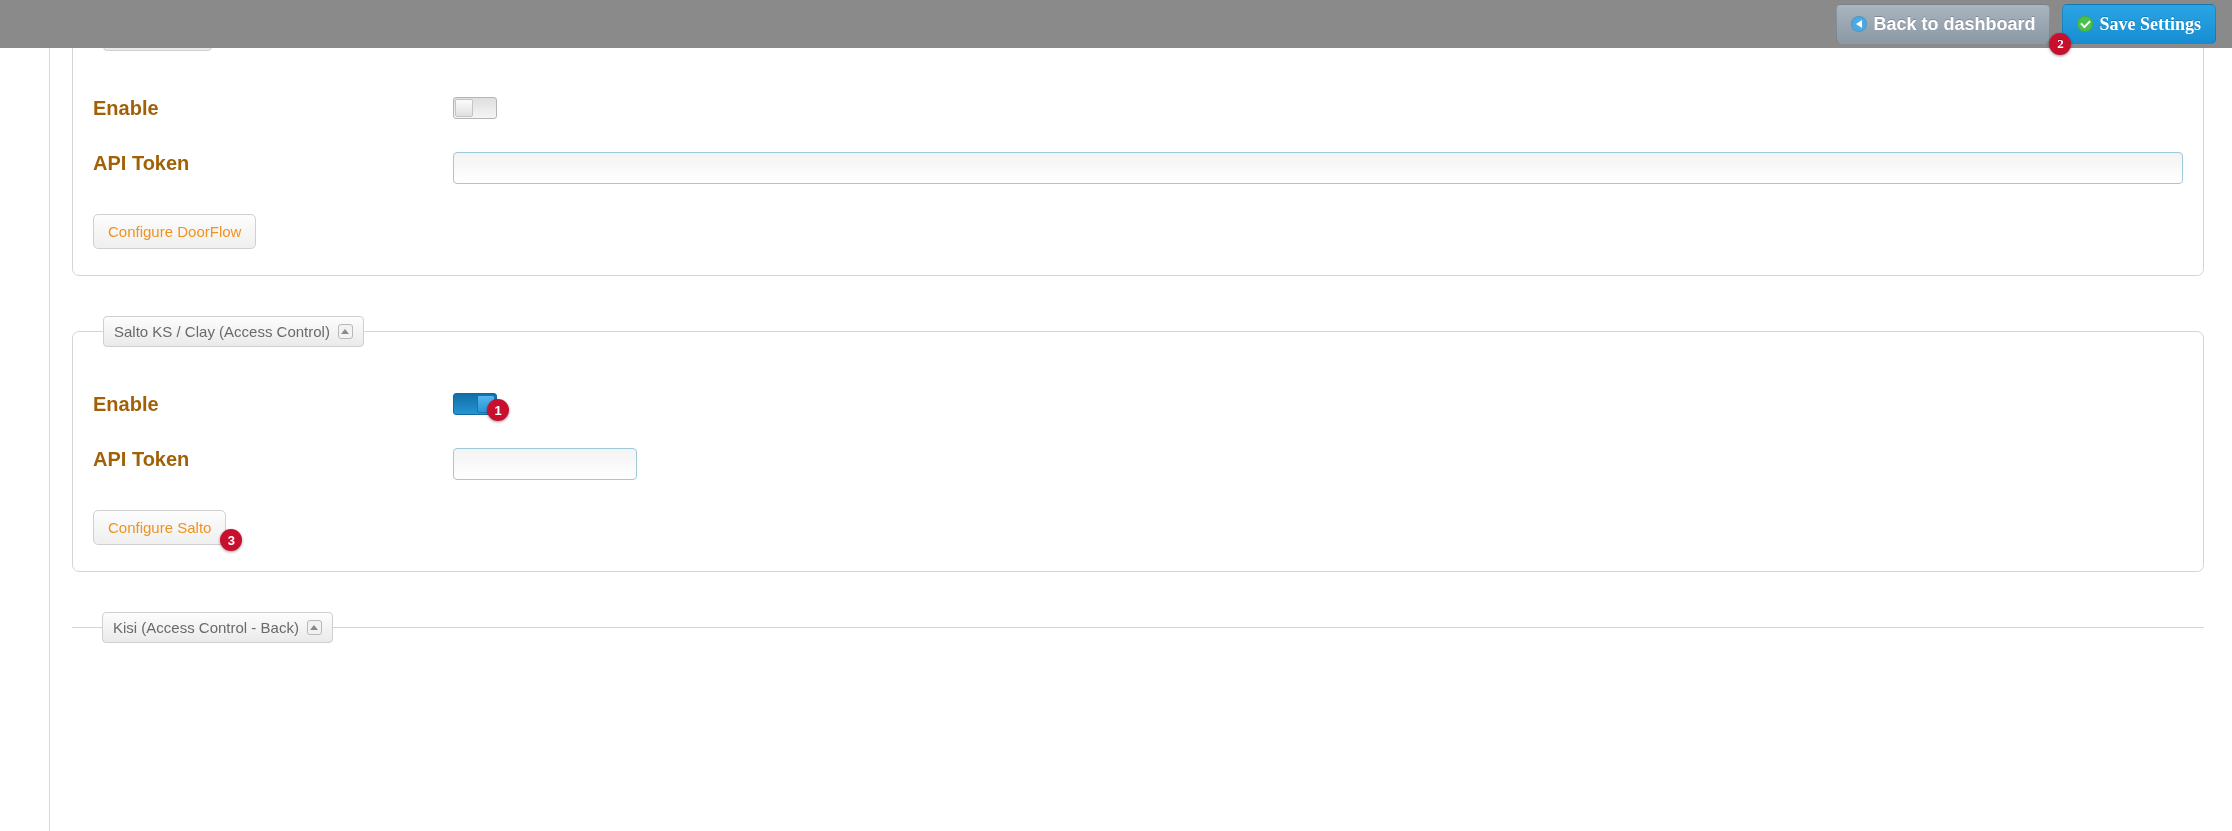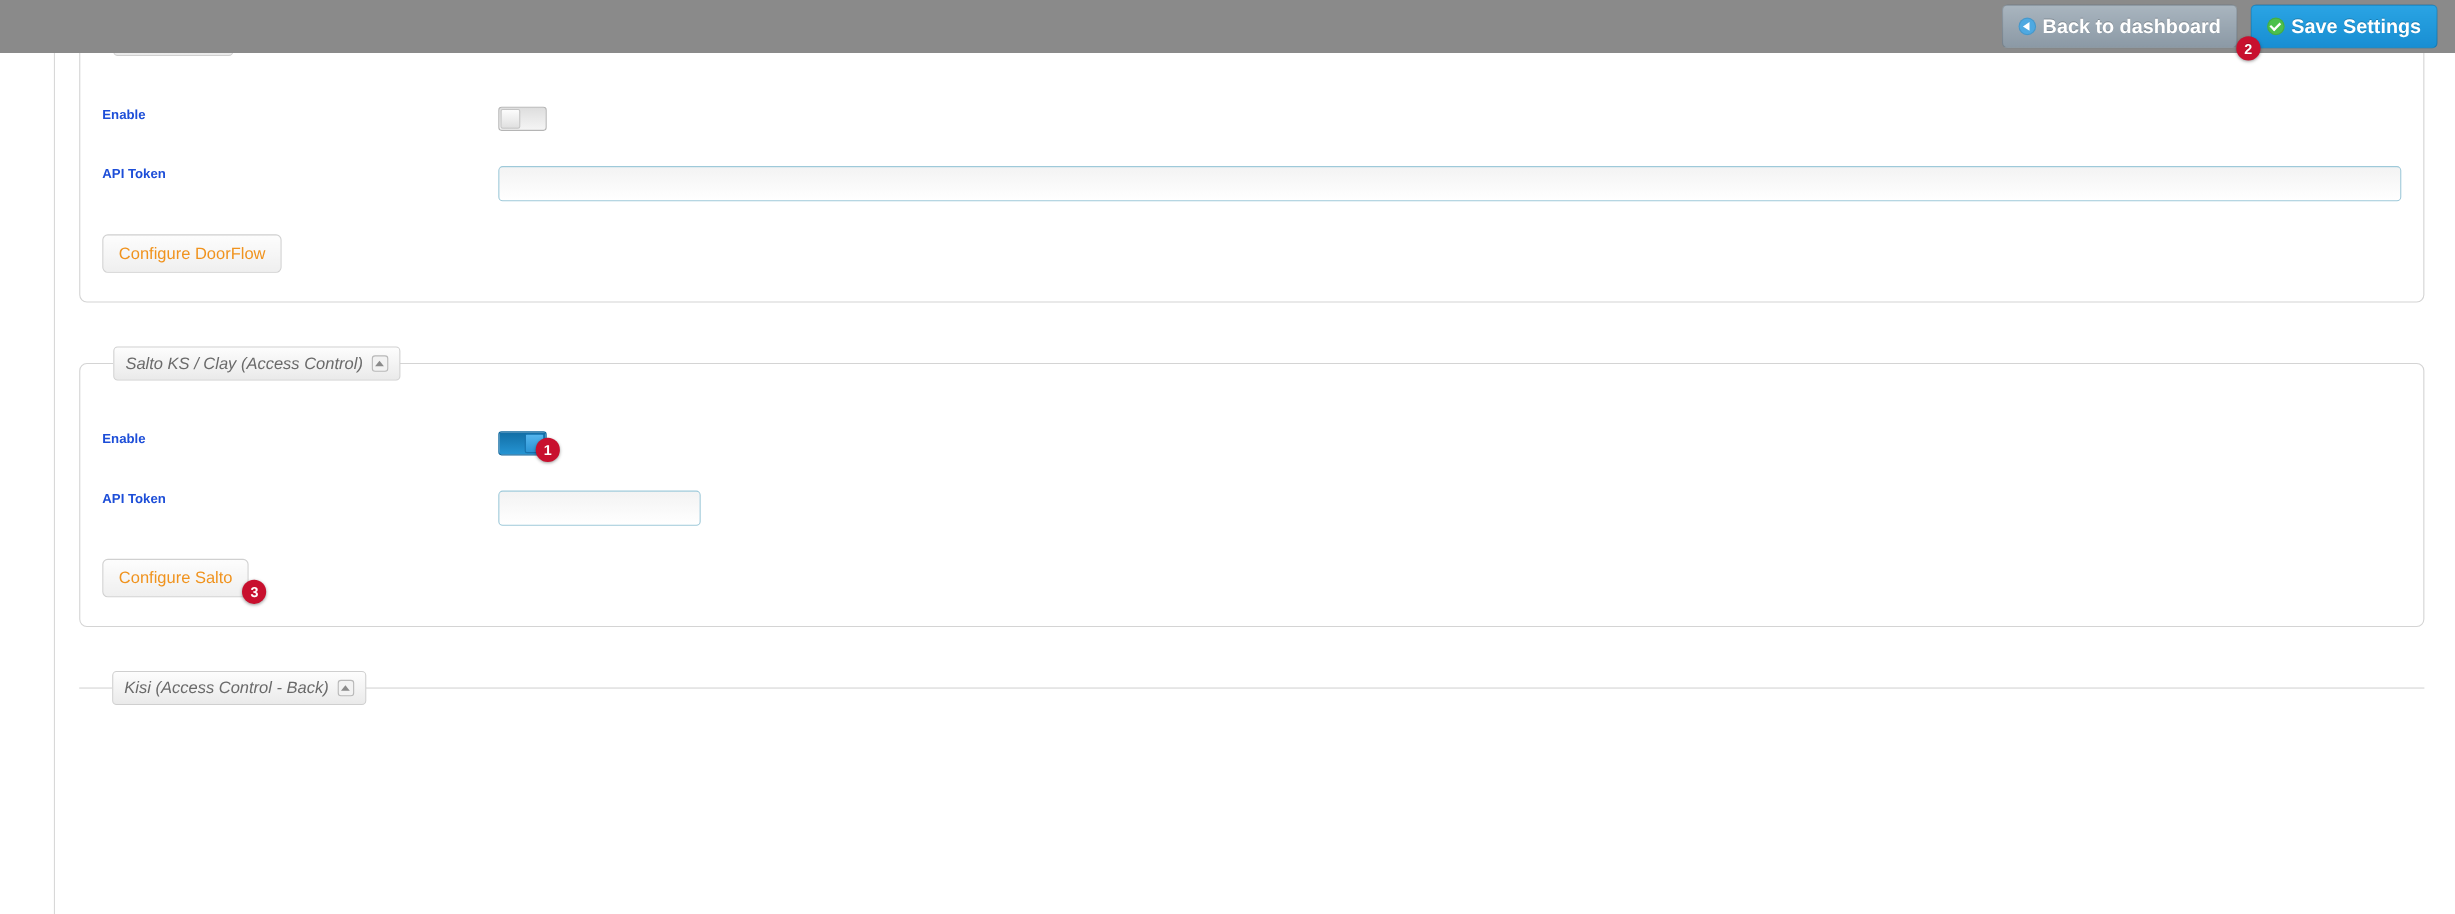--- a/index.html
+++ b/index.html
@@ -35,20 +35,21 @@
   border: 1px solid rgba(0,0,0,0.15);
 }
 .btn-gray {
   background: linear-gradient(to bottom, #a9b5bf, #8b99a5);
   text-shadow: 0 -1px 0 rgba(0,0,0,0.2);
 }
 .btn-blue {
   background: linear-gradient(to bottom, #2aa4e4, #188ed2);
   text-shadow: 0 -1px 0 rgba(0,0,0,0.2);
   position: relative;
+  font-family: Liberation Serif, serif;
 }
 .icon-circle {
   width: 16px; height: 16px; border-radius: 50%;
   display: inline-flex; align-items: center; justify-content: center;
   box-shadow: inset 0 0 0 1px rgba(0,0,0,0.1);
 }
 .icon-back-circle { background: #4fa9e1; }
 .icon-back-circle::before {
   content: "";
   width: 0; height: 0;
@@ -91,21 +92,20 @@
   color: #6a6a6a;
   background: linear-gradient(to bottom, #fdfdfd, #eaeaea);
   border: 1px solid #cfcfcf;
   border-radius: 4px;
   padding: 6px 10px;
   margin-left: 10px;
   display: inline-flex;
   align-items: center;
   gap: 8px;
   cursor: pointer;
-  font-style: italic;
 }
 .collapse-icon {
   width: 15px; height: 15px;
   border: 1px solid #b8b8b8;
   border-radius: 3px;
   background: #f2f2f2;
   display: inline-flex; align-items: center; justify-content: center;
 }
 .collapse-icon::before {
   content: "";
@@ -115,23 +115,23 @@
   border-bottom: 5px solid #8a8a8a;
 }
 
 .form-row {
   display: flex;
   align-items: flex-start;
   padding: 16px 0;
 }
 .form-label {
   flex: 0 0 360px;
-  font-size: 12px;
+  font-size: 20px;
   font-weight: 700;
-  color: #1d4ed8;
+  color: #a16207;
 }
 .form-field {
   flex: 1;
 }
 input.text-field {
   width: 100%;
   height: 32px;
   border: 1px solid #9ec9d9;
   border-radius: 4px;
   background: linear-gradient(to bottom, #f3f3f3, #fff);

